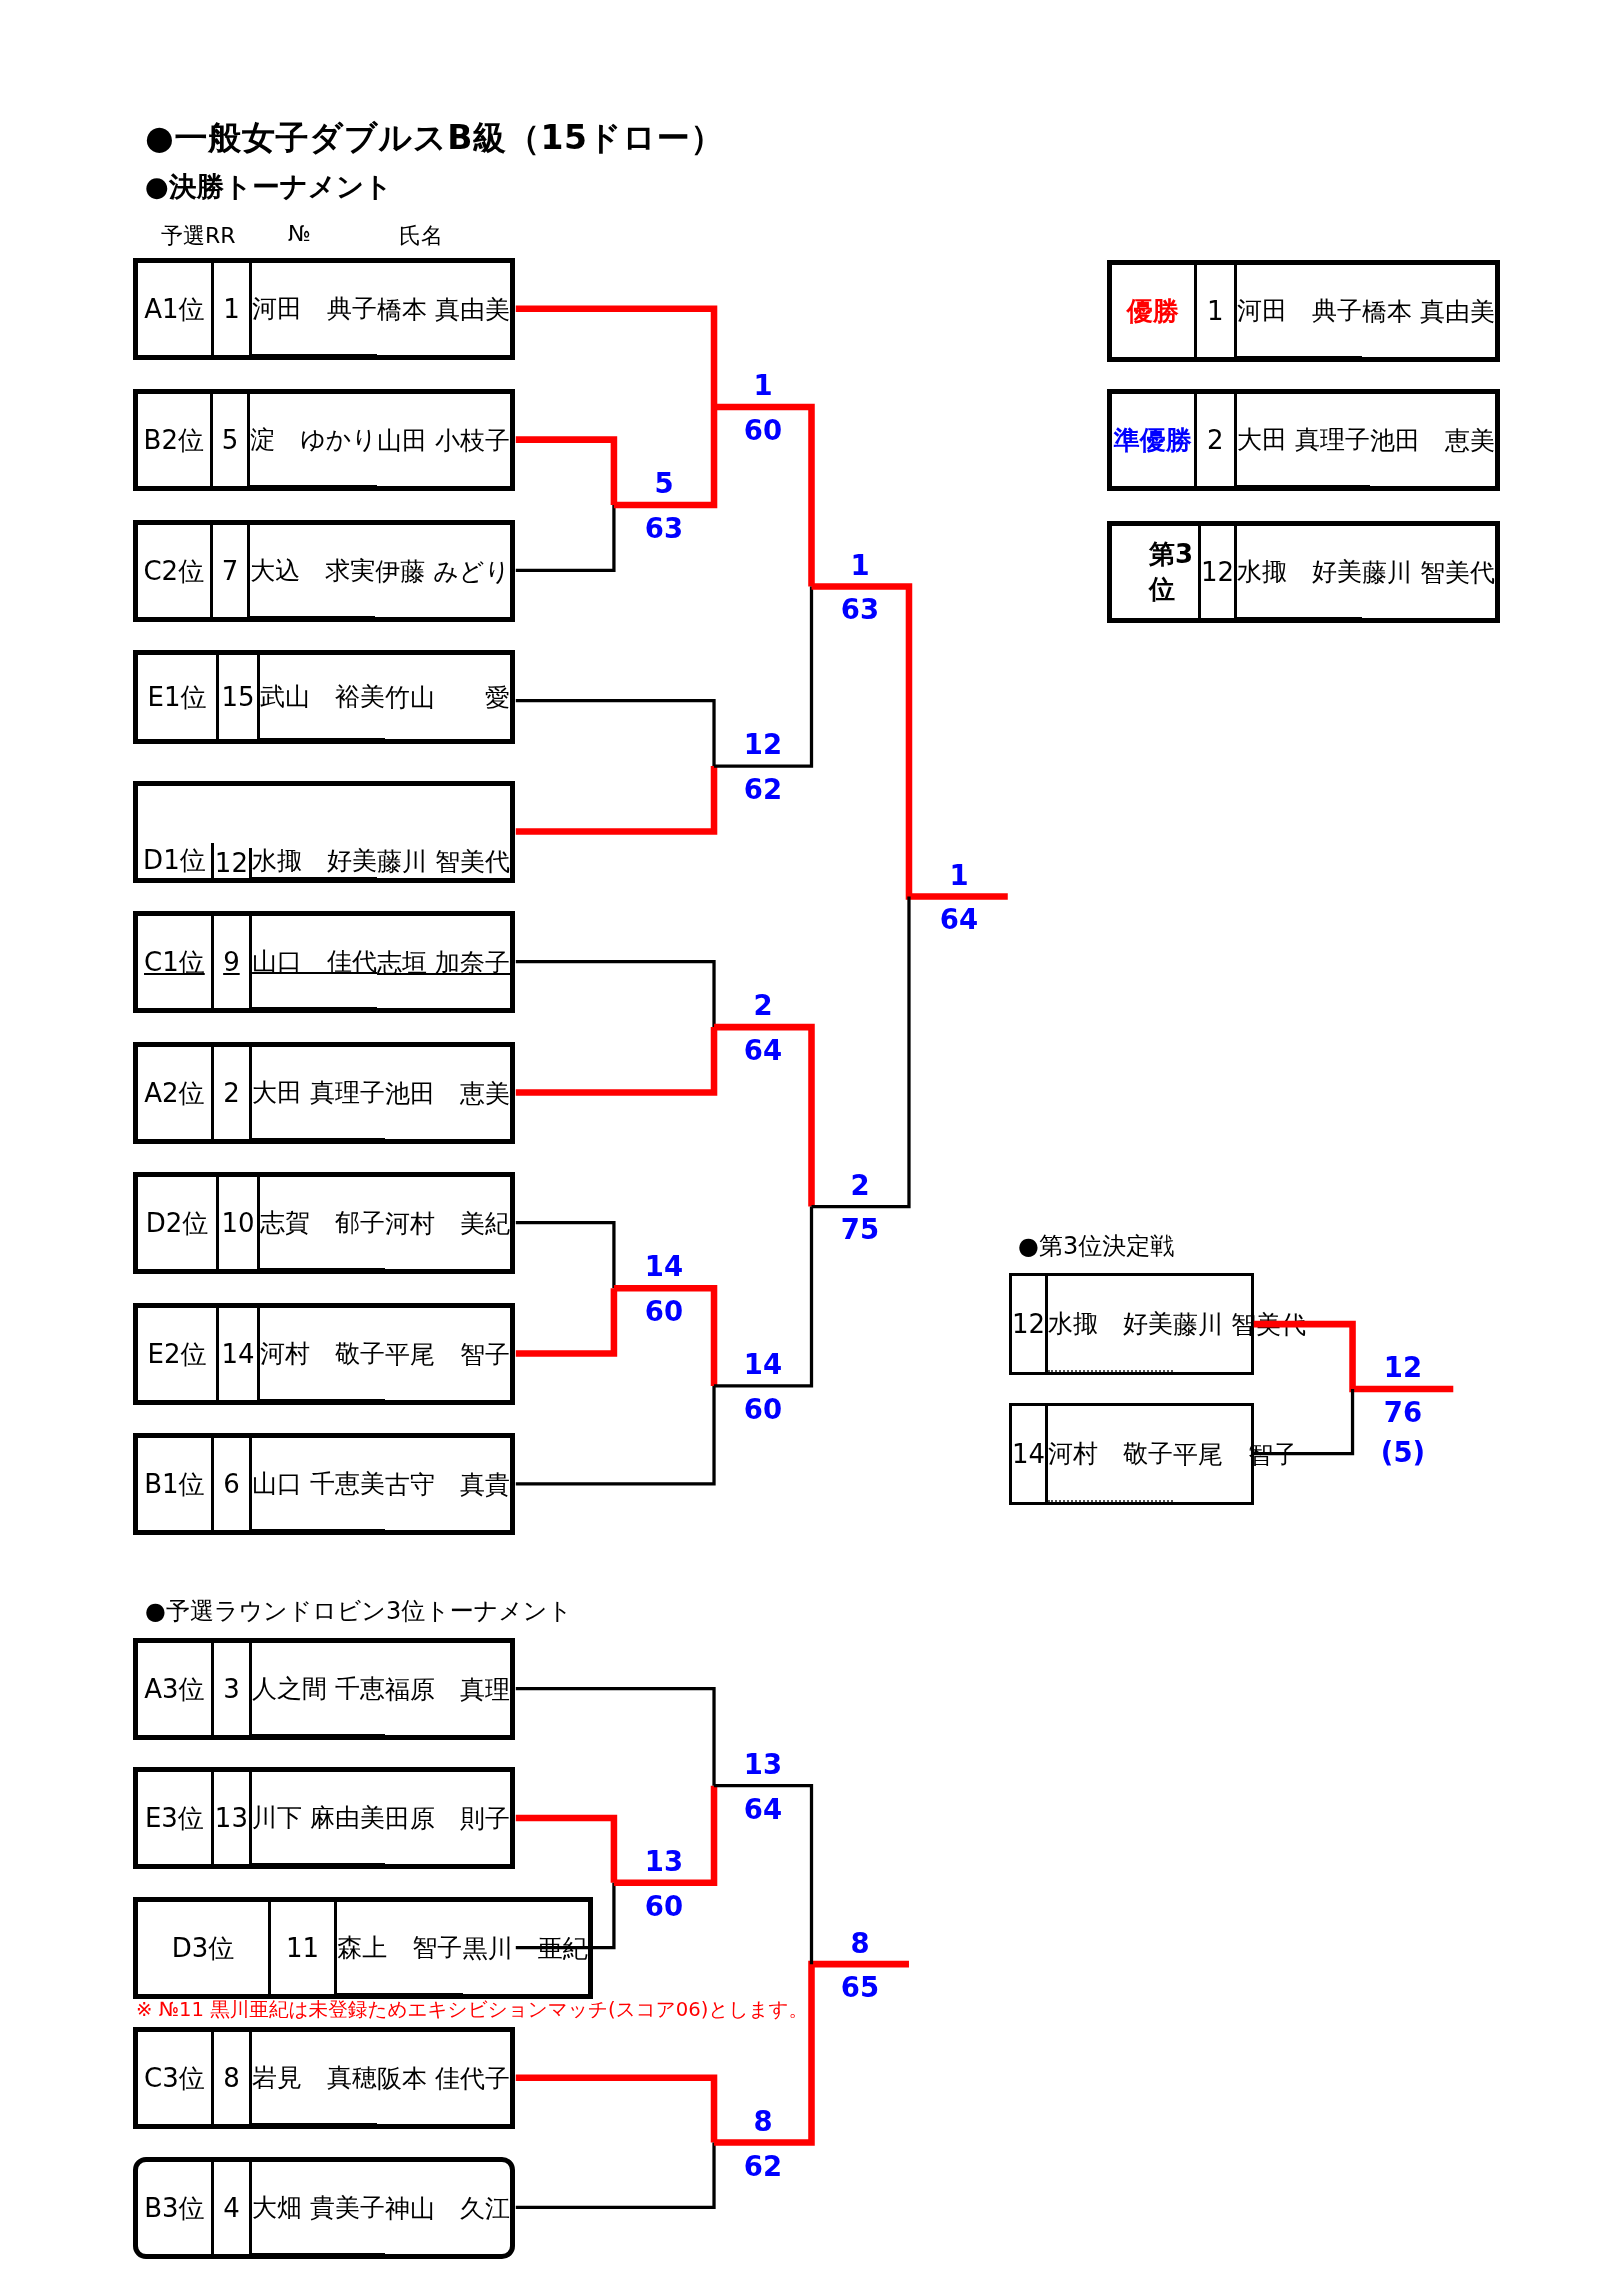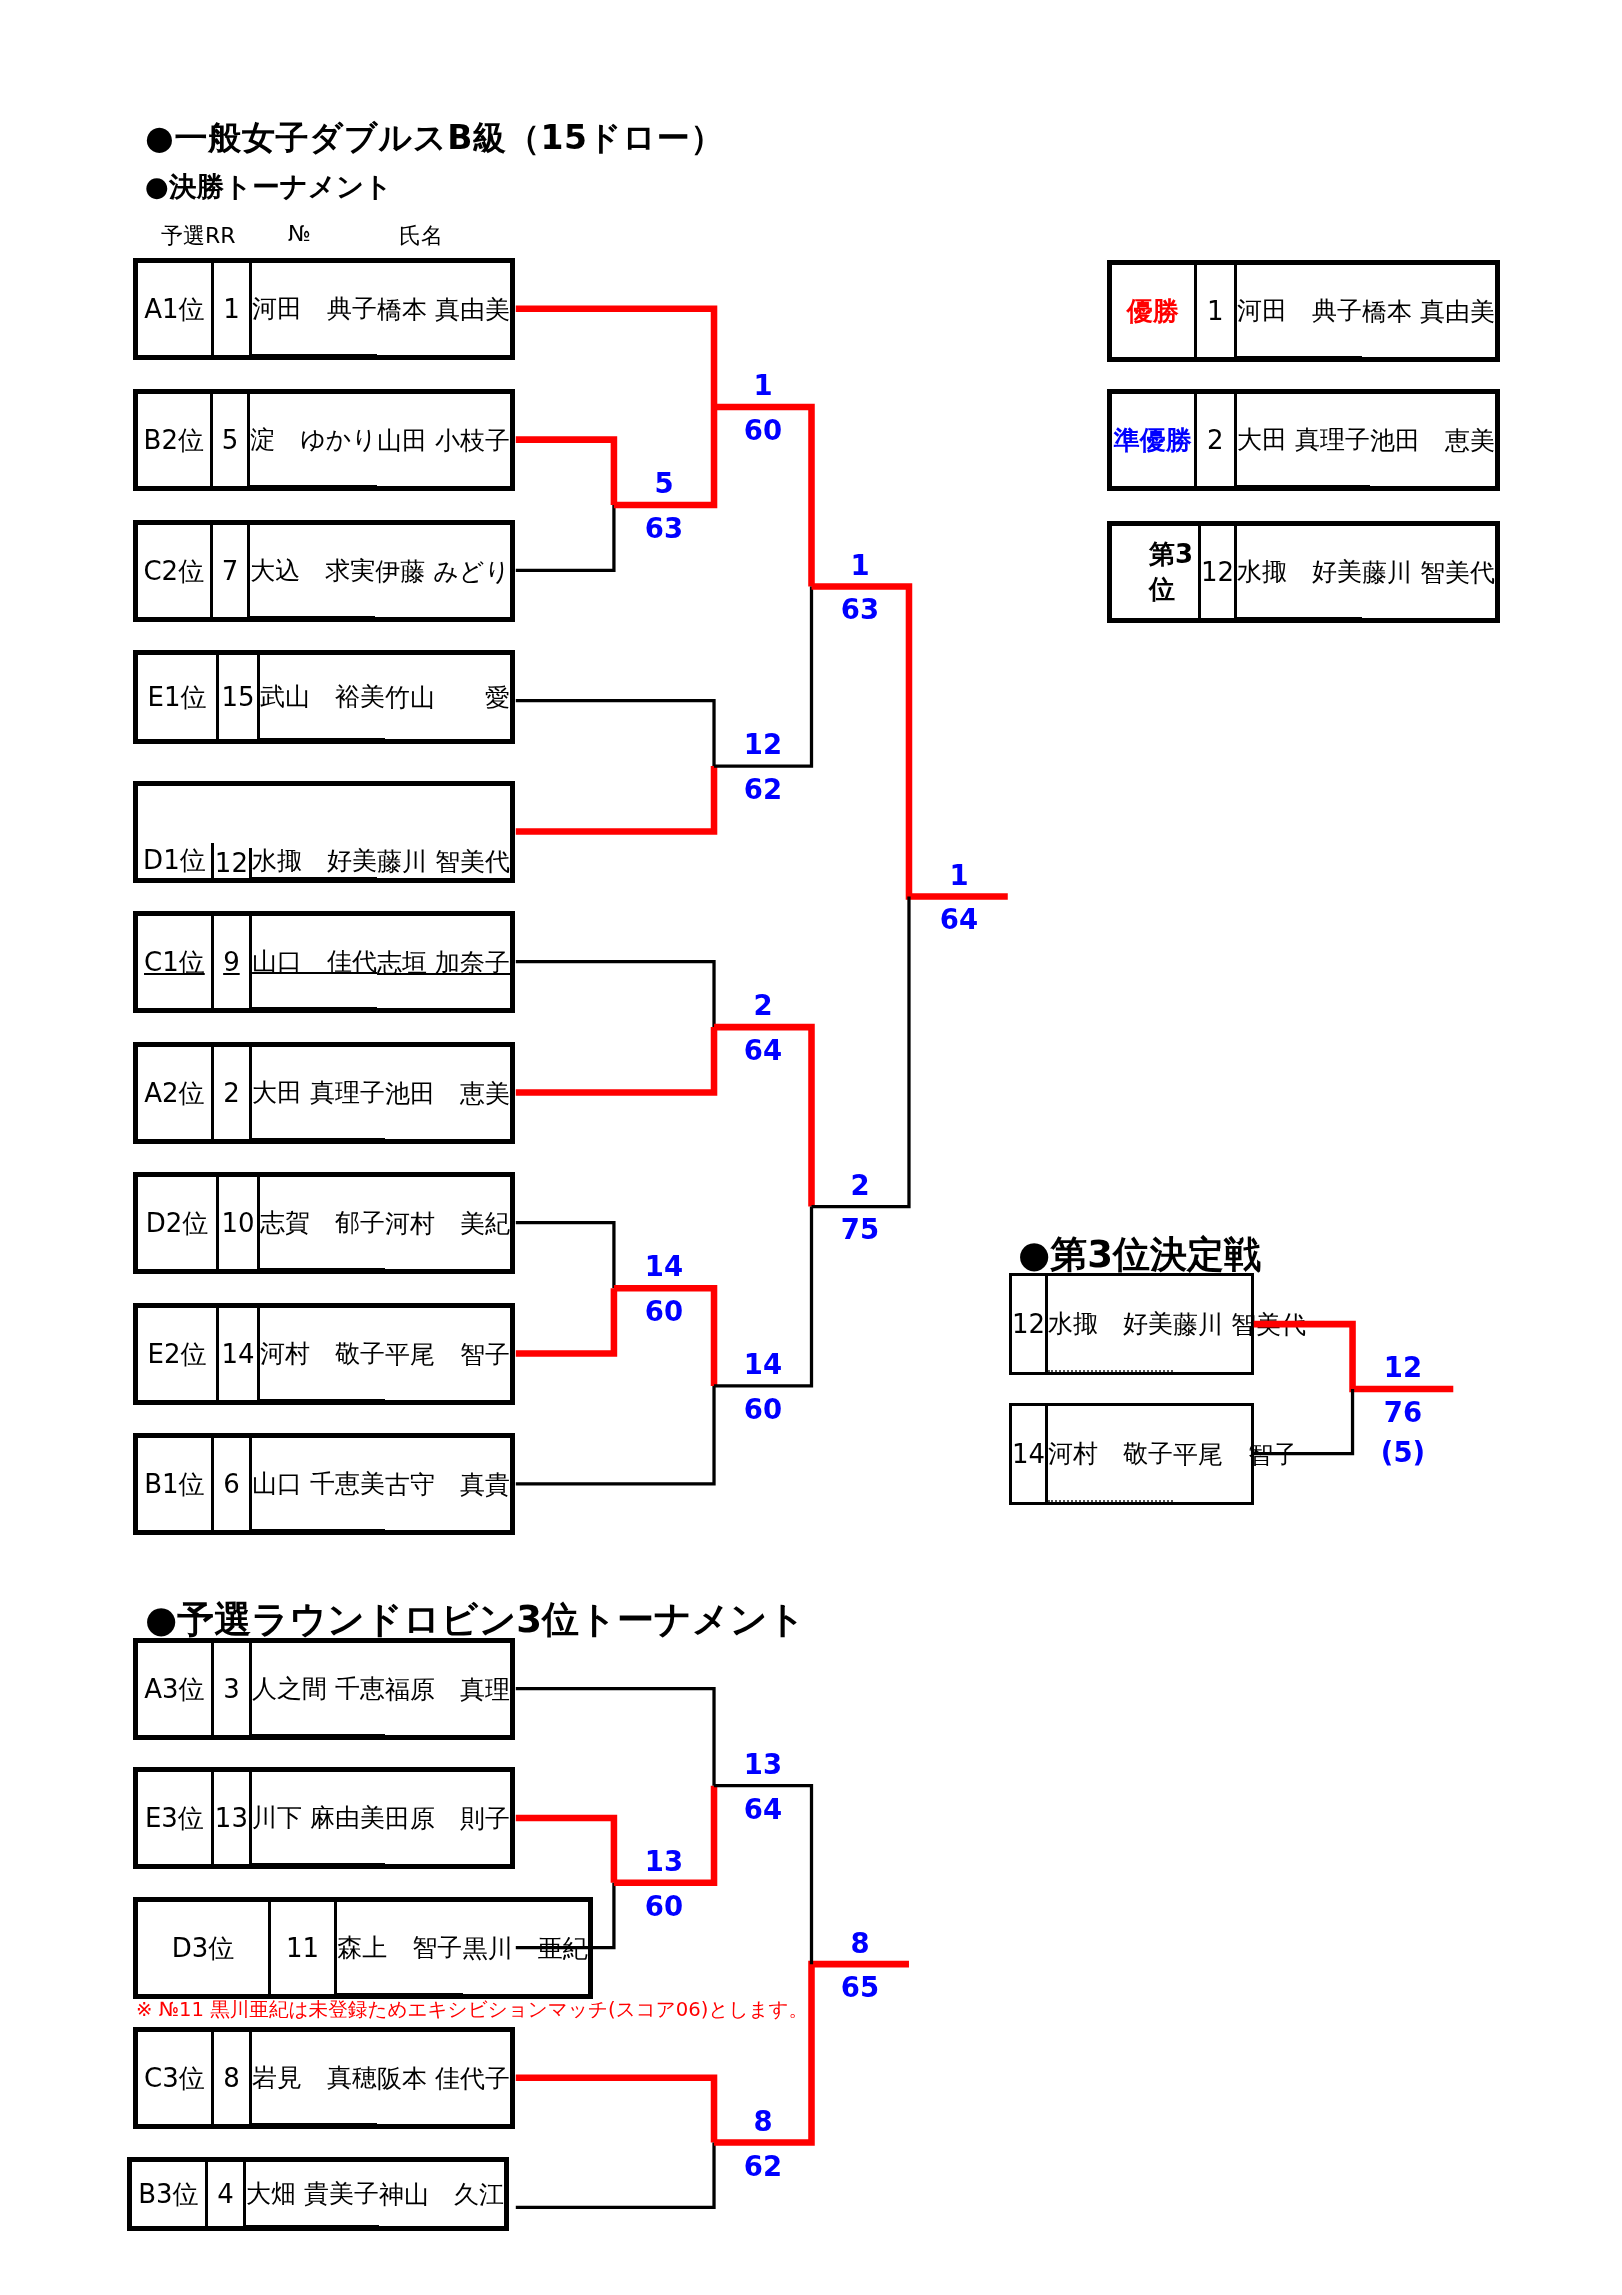--- a/index.html
+++ b/index.html
@@ -1,20 +1,20 @@
 <!DOCTYPE html>
 <html style="font-size:10.5px"><head>
 <meta charset="utf-8">
 <style>
   html,body{margin:0;padding:0;background:#fff;}
   body{width:1623px;height:2295px;position:relative;overflow:hidden;font-family:"DejaVu Sans","Liberation Sans",sans-serif;color:#000;}
   .abs{position:absolute;}
   .h1{left:145px;top:116px;font-size:33px;font-weight:bold;letter-spacing:0.7px;white-space:nowrap;}
   .h2{left:145px;top:169px;font-size:27.5px;font-weight:bold;white-space:nowrap;}
-  .h3{font-size:37px;font-weight:bold;white-space:nowrap;}
+  .h3{font-size:24px;font-weight:normal;white-space:nowrap;}
   .colhdr{top:221px;font-size:22px;white-space:nowrap;}
   .entry{position:absolute;border:5.2px solid #000;box-sizing:border-box;display:flex;background:#fff;}
   .entry .seed{width:133px;border-right:3.3px solid #000;display:flex;align-items:center;justify-content:center;font-size:26px;box-sizing:border-box;}
   .entry .no{width:66px;border-right:3.3px solid #000;display:flex;align-items:center;justify-content:center;font-size:26px;box-sizing:border-box;}
   .entry .names{flex:1;display:flex;flex-direction:row;}
   .entry .nm{flex:1;display:flex;align-items:center;justify-content:center;font-size:25px;white-space:pre;}
   .entry .nm.top{border-bottom:1.3px solid #000;}
   .tp .no{width:66px;}
   .tp{border-width:3.3px;}
   .tp .nm.top{border-bottom:2px dotted #555;}
@@ -187,21 +187,21 @@
       </div>
     </div>
     <div class="entry " style="left: 133px; top: 2027px; width: 382px; height: 102px;">
       <div class="seed">C3位</div>
       <div class="no">8</div>
       <div class="names">
         <div class="nm top">岩見　真穂</div>
         <div class="nm">阪本 佳代子</div>
       </div>
     </div>
-    <div class="entry " style="left: 127px; top: 2157px; width: 382px; height: 74px;">
+    <div class="entry " style="left: 133px; top: 2157px; width: 382px; height: 102px; border-radius: 13px;">
       <div class="seed">B3位</div>
       <div class="no">4</div>
       <div class="names">
         <div class="nm top">大畑 貴美子</div>
         <div class="nm">神山　久江</div>
       </div>
     </div>
   </div>
 <div class="abs note">※ №11 黒川亜紀は未登録ためエキシビションマッチ(スコア06)とします。</div>
 

